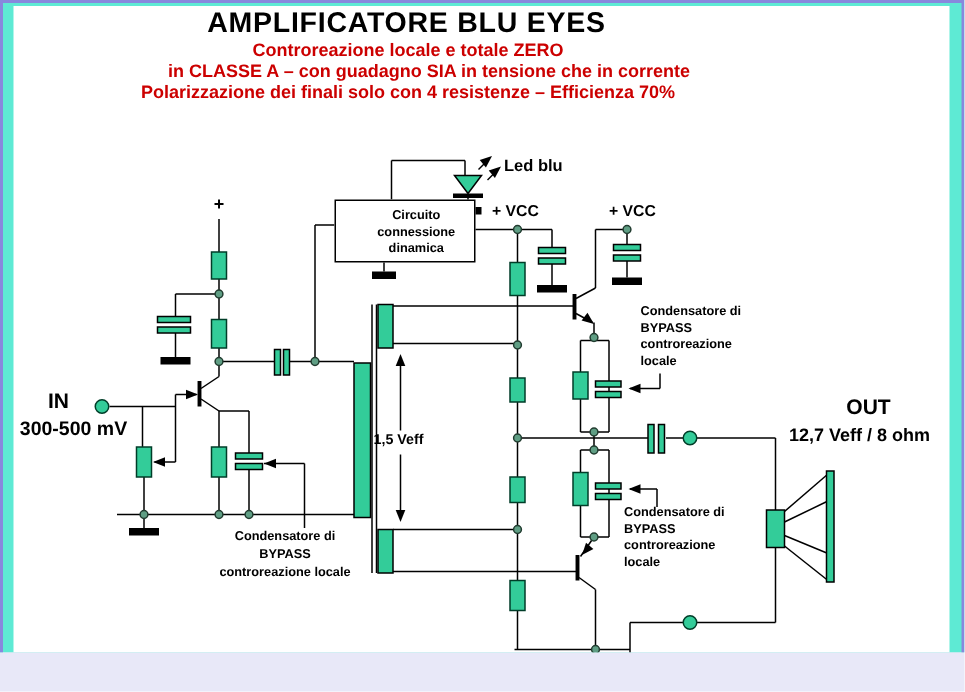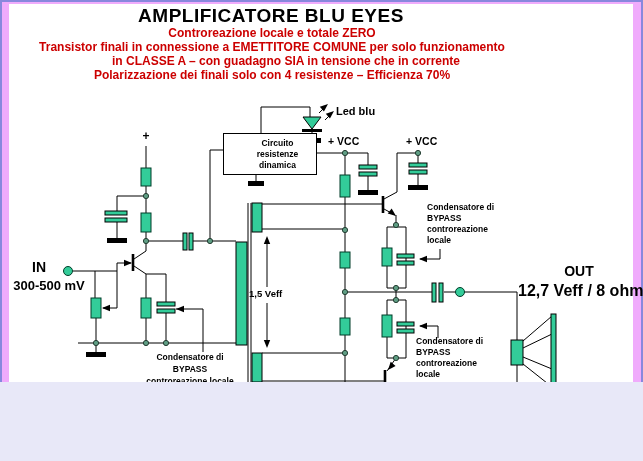--- a/index.html
+++ b/index.html
@@ -1,17 +1,17 @@
 <!DOCTYPE html>
 <html><head>
 <meta charset="utf-8">
 <style>
   html,body{margin:0;padding:0;background:#e8e8f8;}
   #canvas{
-    position:relative;width:643px;height:382px;background:#f0abfc;
+    position:relative;width:643px;height:435px;background:#5eead4;
     border:0;overflow:hidden;
     font-family:"Liberation Sans",sans-serif;
   }
   #paper{position:absolute;left:9px;top:4px;width:624px;height:449px;background:#ffffff;}
   #frame{position:absolute;left:0;top:0;width:639px;height:457px;border:2px solid #8888dd;pointer-events:none;}
   .hdr{position:absolute;text-align:center;font-weight:bold;color:#000;}
   #title{left:6px;top:5px;width:530px;font-size:19px;letter-spacing:.5px;}
   #subs{left:2px;top:26px;width:540px;font-size:12px;line-height:14px;}
   .lbl{position:absolute;font-weight:bold;color:#000;white-space:nowrap;}
   .lbl div{white-space:nowrap;}
@@ -20,21 +20,20 @@
         font-weight:bold;display:flex;flex-direction:column;justify-content:center;}
 </style>
 </head>
 <body>
 
 <div id="canvas">
   <div id="paper"></div>
   <div id="title" class="hdr">AMPLIFICATORE BLU EYES</div>
   <div id="subs" class="hdr">
       <div style="color: rgb(204, 0, 0);">Controreazione locale e totale ZERO</div>
-      <div style="color: rgb(204, 0, 0);">Transistor finali in connessione a EMETTITORE COMUNE per solo funzionamento</div>
       <div style="color: rgb(204, 0, 0); margin-left: 28px;">in CLASSE A  – con guadagno SIA in tensione che in corrente</div>
       <div style="color: rgb(204, 0, 0);">Polarizzazione dei finali solo con 4 resistenze – Efficienza 70%</div>
     </div>
   <div id="drawing">
       <svg id="svge" width="643" height="461">
         <line x1="146" y1="146" x2="146" y2="168" stroke="#000000" stroke-width="1"></line>
         <line x1="146" y1="186" x2="146" y2="213" stroke="#000000" stroke-width="1"></line>
         <line x1="117" y1="196" x2="146" y2="196" stroke="#000000" stroke-width="1"></line>
         <line x1="117" y1="196" x2="117" y2="211" stroke="#000000" stroke-width="1"></line>
         <line x1="117" y1="222" x2="117" y2="238" stroke="#000000" stroke-width="1"></line>
@@ -188,36 +187,36 @@
         <polygon points="0,0 -8,-3.2 -8,3.2" fill="#000" transform="translate(388,370) rotate(130)"></polygon>
         <polygon points="0,0 -8,-3.2 -8,3.2" fill="#000" transform="translate(267,236) rotate(-90)"></polygon>
         <polygon points="0,0 -8,-3.2 -8,3.2" fill="#000" transform="translate(267,348) rotate(90)"></polygon>
         <polygon points="0,0 -8,-3.2 -8,3.2" fill="#000" transform="translate(328,104) rotate(-40)"></polygon>
         <polygon points="0,0 -8,-3.2 -8,3.2" fill="#000" transform="translate(334,111) rotate(-40)"></polygon>
       </svg>
     </div>
   <div id="frame"></div>
 <div id="cbox" style="left: 223px; top: 133px; width: 77px; height: 40px; font-size: 8.5px; line-height: 11px; padding-left: 15px;">
       <div>Circuito</div>
-      <div>resistenze</div>
+      <div>connessione</div>
       <div>dinamica</div>
     </div>
     <div class="lbl" style="left: 136px; top: 130px; width: 20px; text-align: center; font-size: 12px; line-height: 13px;">
       <div>+</div>
     </div>
     <div class="lbl" style="left: 22px; top: 260px; width: 34px; text-align: center; font-size: 14px; line-height: 15px;">
       <div>IN</div>
     </div>
     <div class="lbl" style="left: 4px; top: 279px; width: 90px; text-align: center; font-size: 13px; line-height: 14px;">
       <div>300-500 mV</div>
     </div>
     <div class="lbl" style="left: 556px; top: 264px; width: 46px; text-align: center; font-size: 14px; line-height: 15px;">
       <div>OUT</div>
     </div>
-    <div class="lbl" style="left: 518px; top: 284px; width: 110px; text-align: center; font-size: 16px; line-height: 13px;">
+    <div class="lbl" style="left: 518px; top: 284px; width: 110px; text-align: center; font-size: 12px; line-height: 13px;">
       <div>12,7 Veff / 8 ohm</div>
     </div>
     <div class="lbl" style="left: 328px; top: 136px; width: 44px; text-align: left; font-size: 10.5px; line-height: 11px;">
       <div>+ VCC</div>
     </div>
     <div class="lbl" style="left: 406px; top: 136px; width: 44px; text-align: left; font-size: 10.5px; line-height: 11px;">
       <div>+ VCC</div>
     </div>
     <div class="lbl" style="left: 336px; top: 106px; width: 46px; text-align: left; font-size: 11px; line-height: 11px;">
       <div>Led blu</div>

